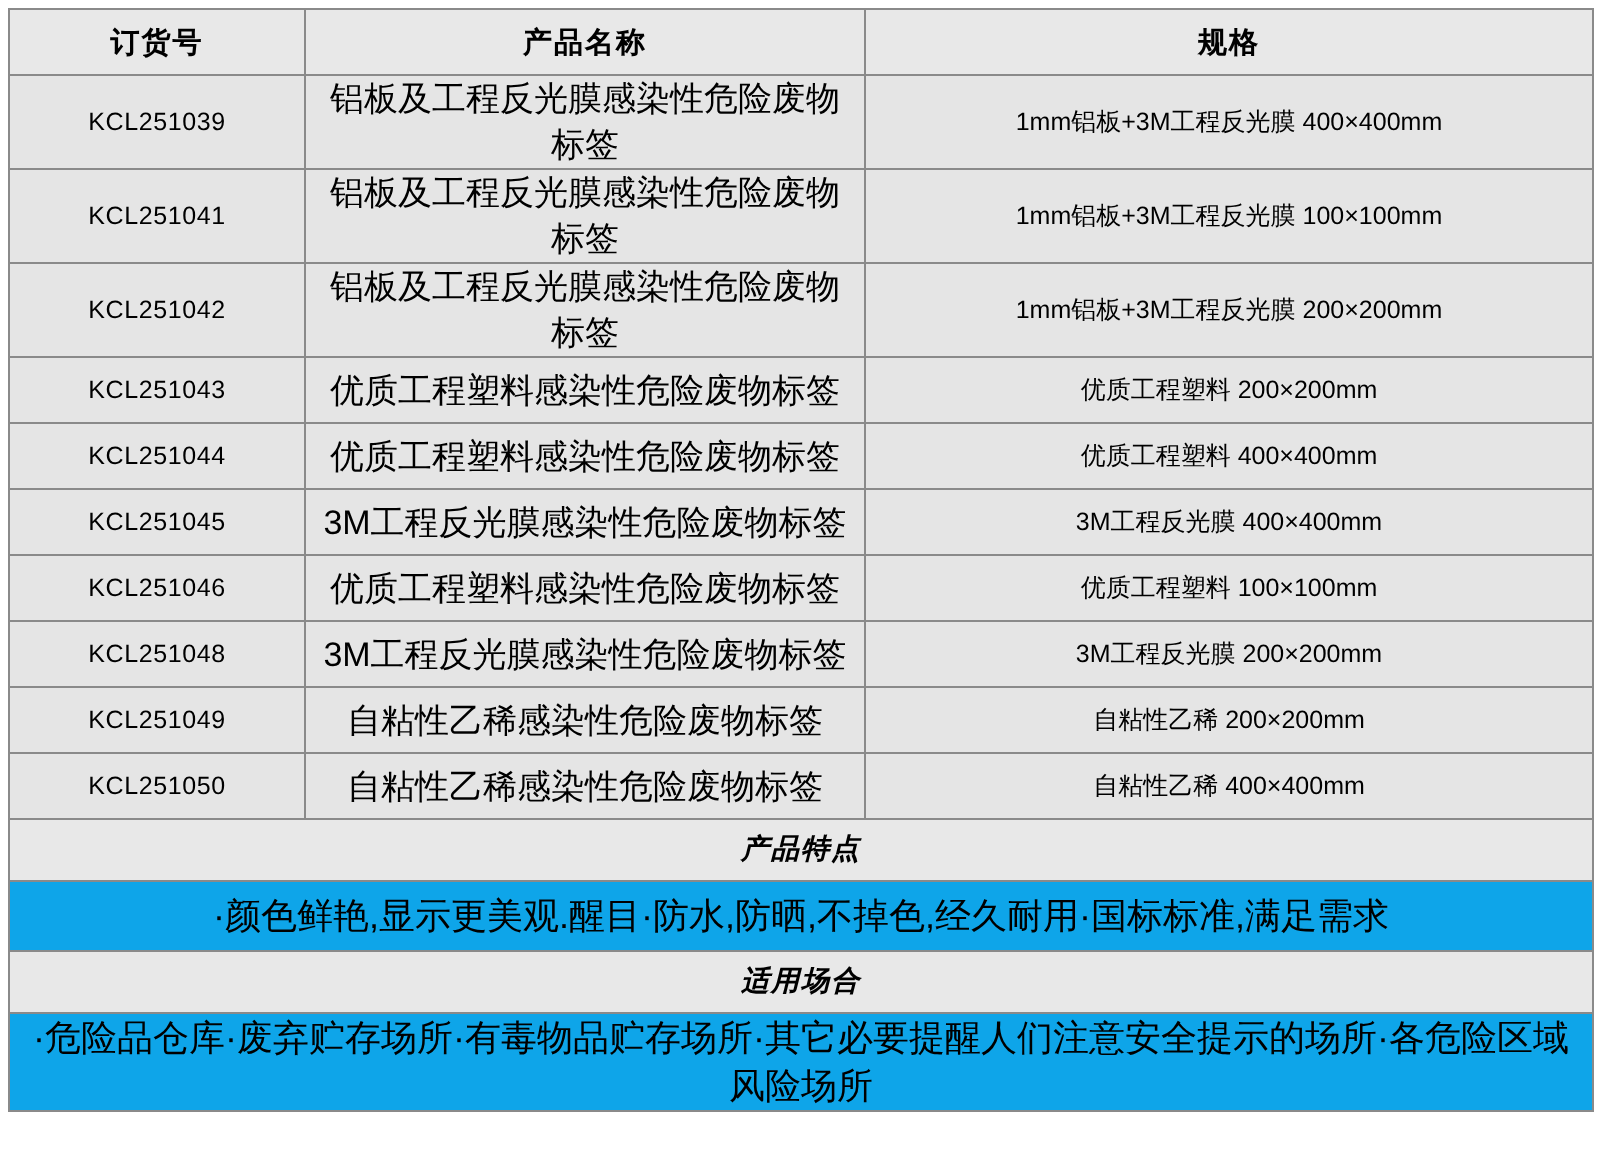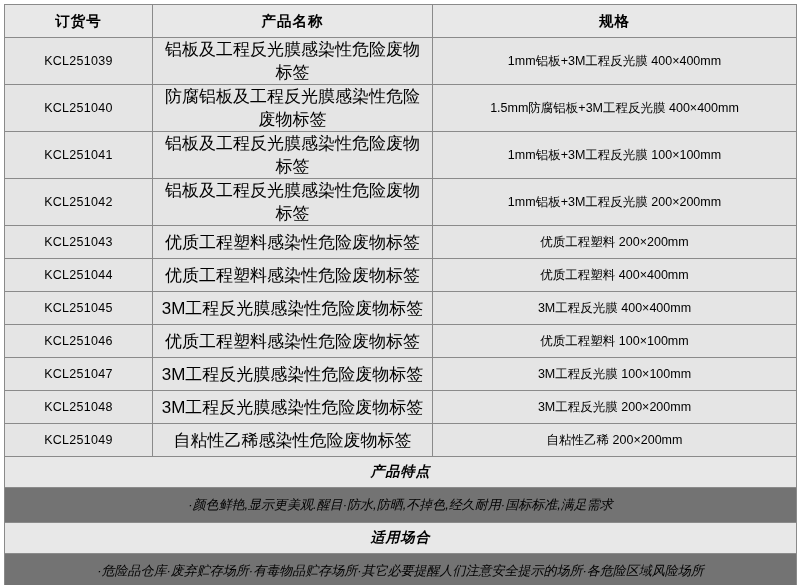--- a/index.html
+++ b/index.html
@@ -60,24 +60,23 @@
   }
   tr.section-head td {
     background: #e8e8e8;
     font-size: 14px;
     font-weight: bold;
     height: 30px;
     letter-spacing: 1px;
     font-style: italic;
   }
   tr.section-body td {
-    background: #737373;
-    font-size: 13px;
+    background: #0ea5e9;
+    font-size: 18px;
     height: 34px;
-    font-style: italic;
   }
 </style>
 </head>
 <body>
 
 <div class="sheet">
   <table class="product-table">
     <colgroup>
       <col class="c1">
       <col class="c2">
@@ -88,25 +87,20 @@
         <th>订货号</th>
         <th>产品名称</th>
         <th>规格</th>
       </tr>
     </thead>
     <tbody>
       <tr>
         <td class="code">KCL251039</td>
         <td class="name">铝板及工程反光膜感染性危险废物标签</td>
         <td class="spec">1mm铝板+3M工程反光膜  400×400mm</td>
-      </tr>
-      <tr>
-        <td class="code">KCL251040</td>
-        <td class="name">防腐铝板及工程反光膜感染性危险废物标签</td>
-        <td class="spec">1.5mm防腐铝板+3M工程反光膜  400×400mm</td>
       </tr>
       <tr>
         <td class="code">KCL251041</td>
         <td class="name">铝板及工程反光膜感染性危险废物标签</td>
         <td class="spec">1mm铝板+3M工程反光膜  100×100mm</td>
       </tr>
       <tr>
         <td class="code">KCL251042</td>
         <td class="name">铝板及工程反光膜感染性危险废物标签</td>
         <td class="spec">1mm铝板+3M工程反光膜  200×200mm</td>
@@ -125,33 +119,33 @@
         <td class="code">KCL251045</td>
         <td class="name">3M工程反光膜感染性危险废物标签</td>
         <td class="spec">3M工程反光膜  400×400mm</td>
       </tr>
       <tr>
         <td class="code">KCL251046</td>
         <td class="name">优质工程塑料感染性危险废物标签</td>
         <td class="spec">优质工程塑料  100×100mm</td>
       </tr>
       <tr>
-        <td class="code">KCL251047</td>
-        <td class="name">3M工程反光膜感染性危险废物标签</td>
-        <td class="spec">3M工程反光膜  100×100mm</td>
-      </tr>
-      <tr>
         <td class="code">KCL251048</td>
         <td class="name">3M工程反光膜感染性危险废物标签</td>
         <td class="spec">3M工程反光膜  200×200mm</td>
       </tr>
       <tr>
         <td class="code">KCL251049</td>
         <td class="name">自粘性乙稀感染性危险废物标签</td>
         <td class="spec">自粘性乙稀  200×200mm</td>
+      </tr>
+      <tr>
+        <td class="code">KCL251050</td>
+        <td class="name">自粘性乙稀感染性危险废物标签</td>
+        <td class="spec">自粘性乙稀  400×400mm</td>
       </tr>
 
       <tr class="section-head">
         <td colspan="3">产品特点</td>
       </tr>
       <tr class="section-body">
         <td colspan="3">·颜色鲜艳,显示更美观.醒目·防水,防晒,不掉色,经久耐用·国标标准,满足需求</td>
       </tr>
 
       <tr class="section-head">

